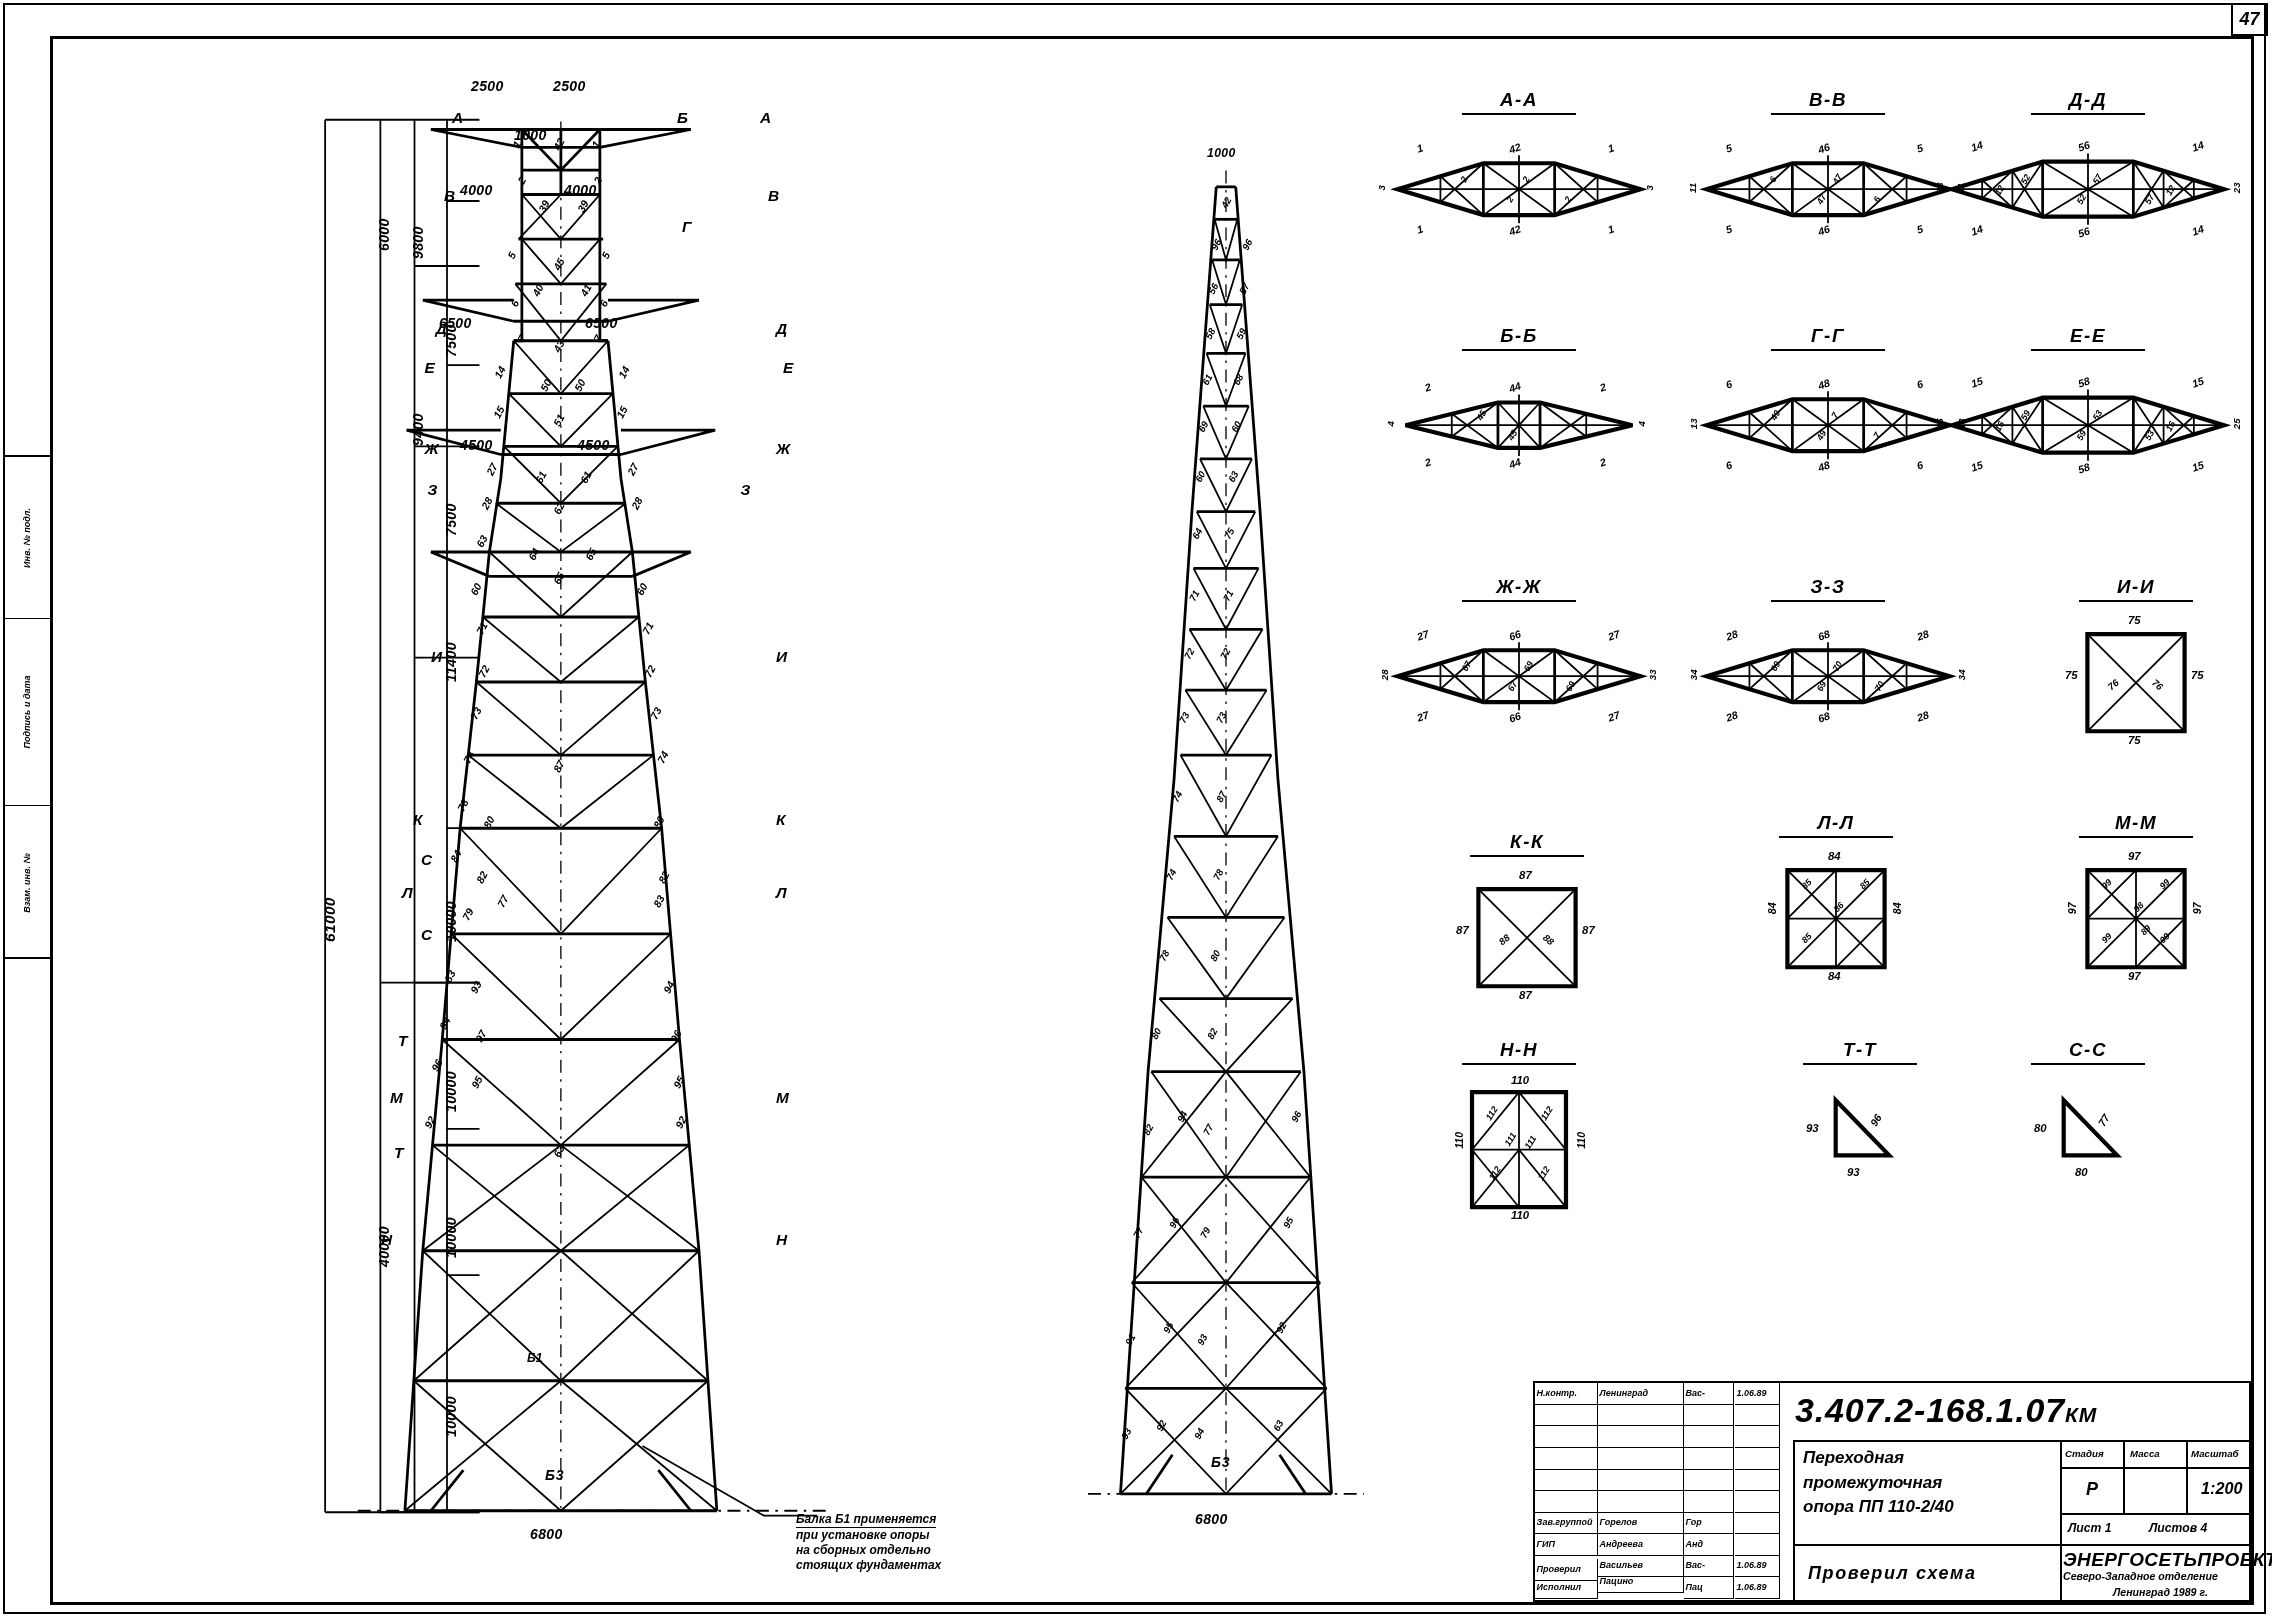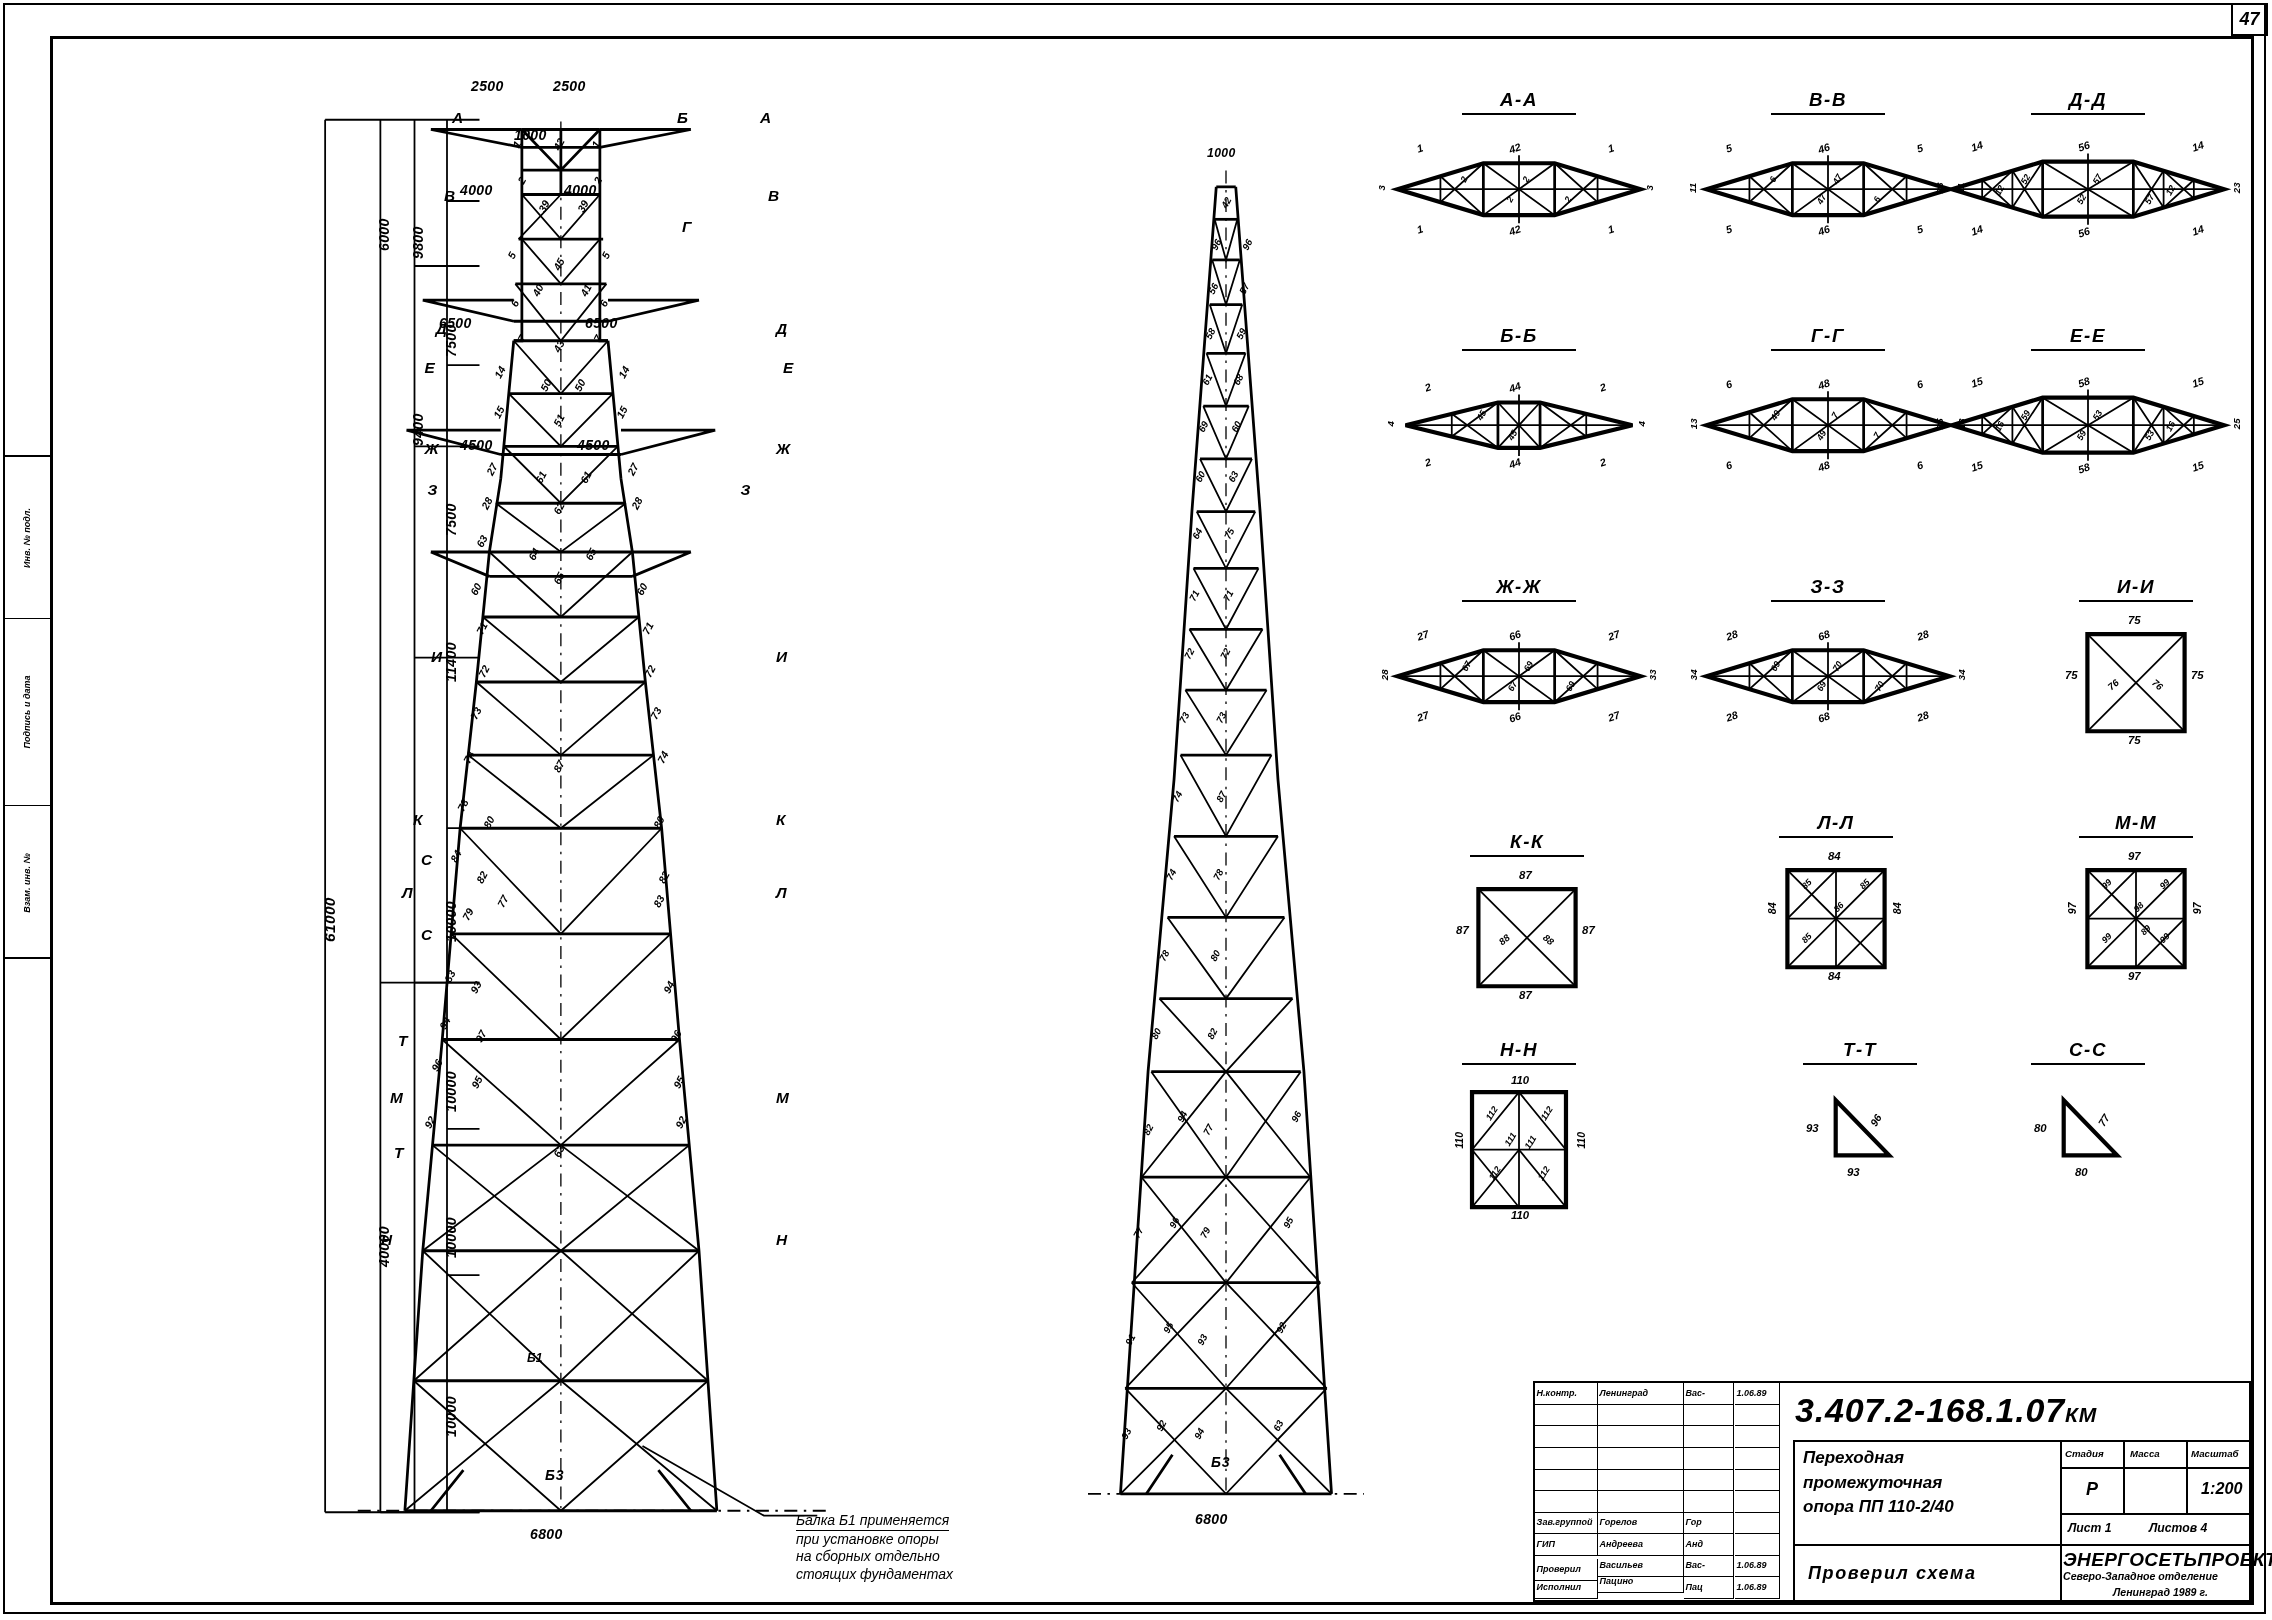--- a/index.html
+++ b/index.html
@@ -43,21 +43,21 @@
   .tdim{font-size:14px;letter-spacing:0.4px;}
   .tmark{font-size:15.4px;}
   .tsec{font-size:18px;letter-spacing:0.8px;}
   .rot90{transform-origin:0 0;transform:rotate(-90deg);}
 
   .sec-title{position:absolute;text-align:center;font-style:italic;font-weight:700;
              font-size:18.7px;border-bottom:2.4px solid #000;padding-bottom:2.4px;
              letter-spacing:1.6px;}
 
   
-  .note{position:absolute;font-style:italic;font-weight:400;font-size:14px;
+  .note{position:absolute;font-style:italic;font-weight:700;font-size:12px;
         line-height:1.25;}
   .note .u{border-bottom:1.6px solid #000;display:inline-block;}
   .tb-wrap{position:absolute;left:1533px;top:1381px;width:718px;height:221px;
            border:2.4px solid #000;box-sizing:border-box;}
   .tb-grid{position:absolute;inset:0;}
   .tb-cell{position:absolute;box-sizing:border-box;border-right:1.6px solid #000;
            border-bottom:1.6px solid #000;font-style:italic;font-weight:700;
            font-size:9px;display:flex;align-items:center;padding-left:1.6px;
            overflow:hidden;}
   .tb-big{position:absolute;font-style:italic;font-weight:700;}

